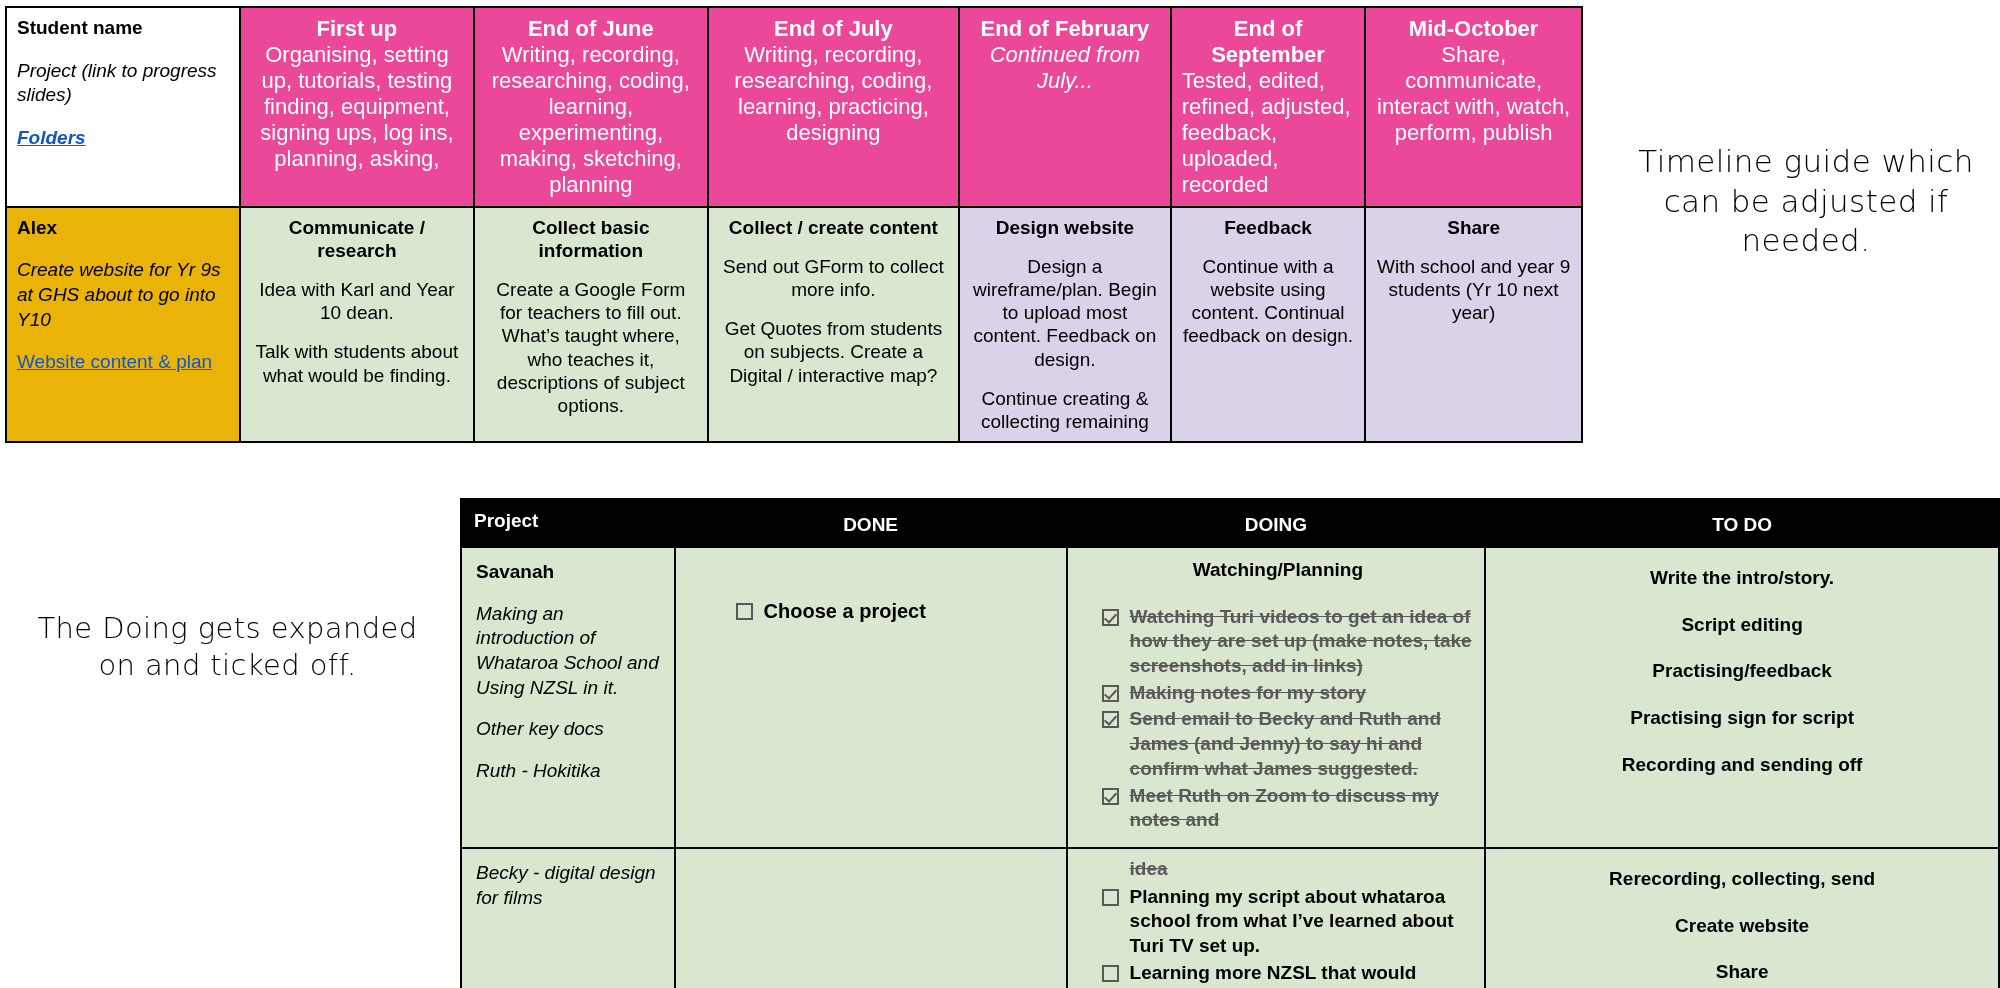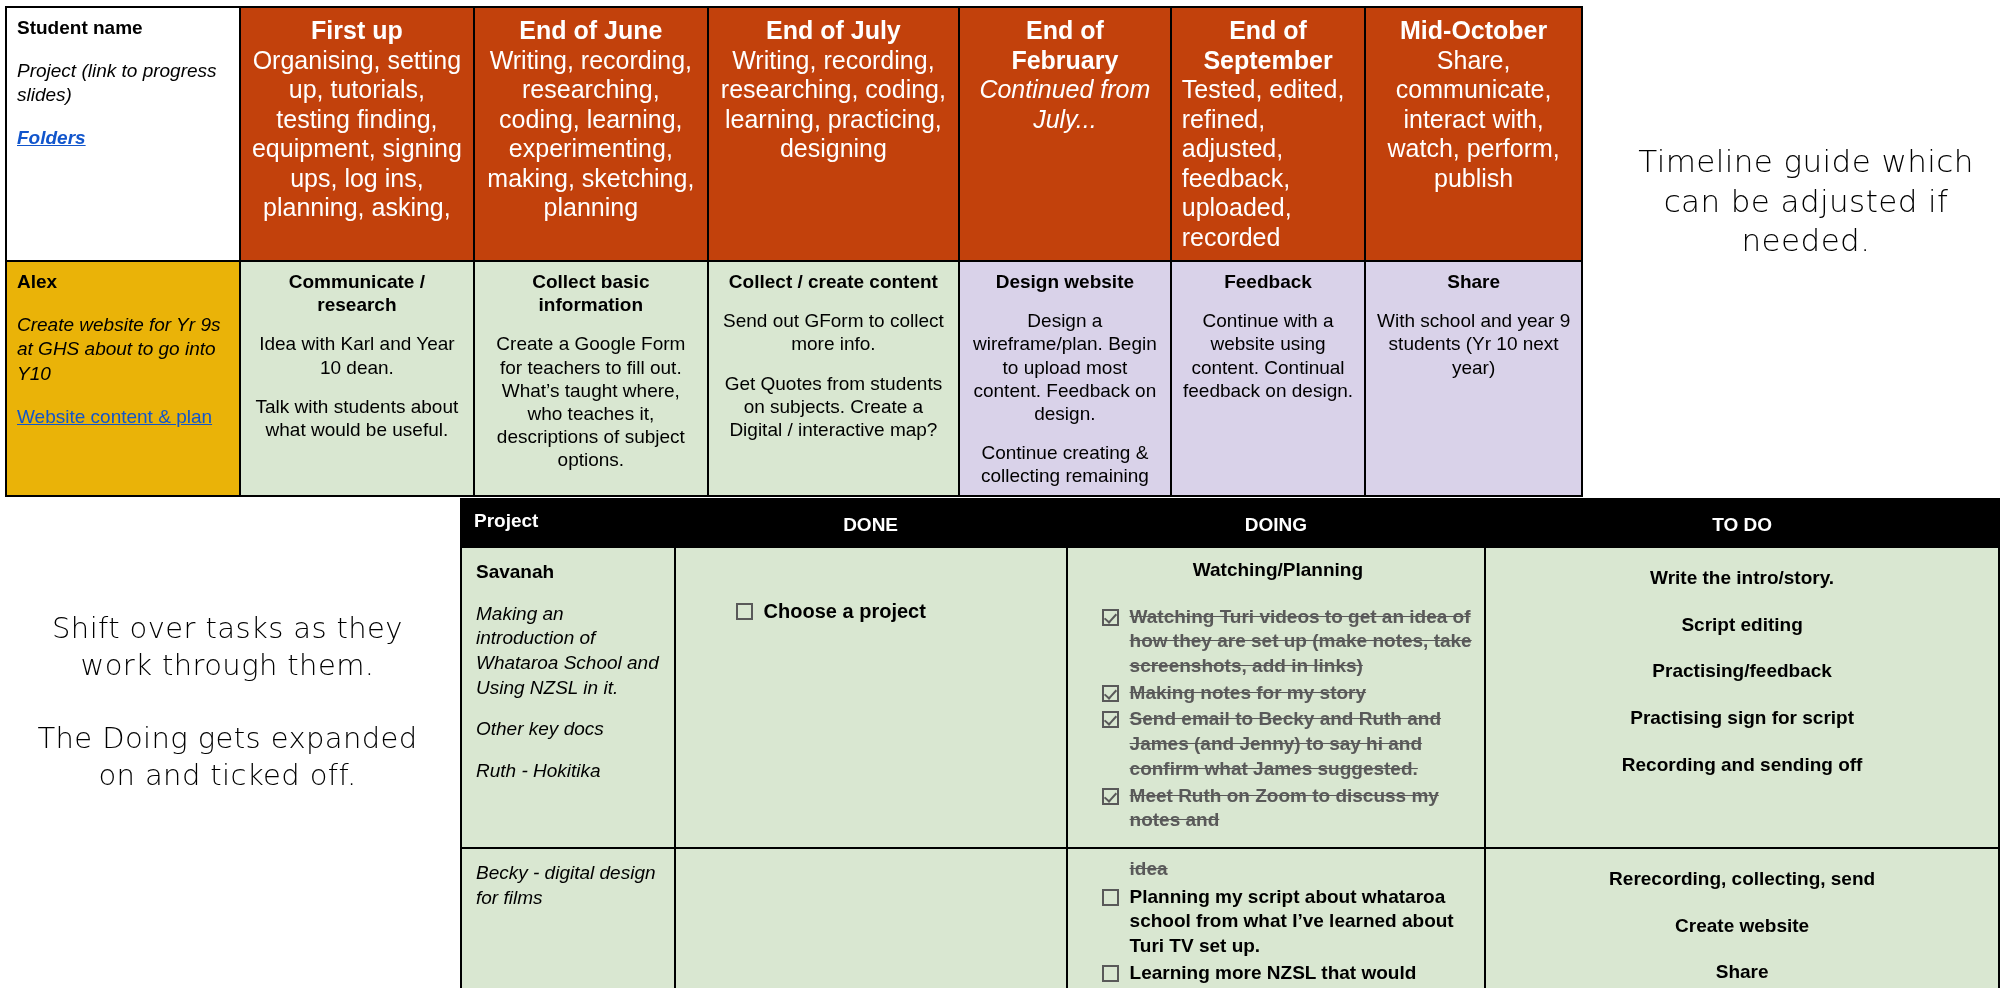--- a/index.html
+++ b/index.html
@@ -26,24 +26,24 @@
     border-collapse: collapse;
     table-layout: fixed;
     width: 1578px;
   }
   table.timeline td {
     border: 2px solid #000000;
     vertical-align: top;
     padding: 8px 10px;
   }
   .tl-head-cell {
-    background: #c2410c;
+    background: #ec4899;
     color: #ffffff;
     text-align: center;
-    font-size: 25px;
+    font-size: 22px;
     line-height: 1.18;
   }
   .tl-head-cell.left-al { text-align: left; }
   .tl-head-title {
     font-weight: bold;
     display: block;
   }
   .tl-head-sub {
     display: block;
     font-weight: normal;
@@ -310,21 +310,21 @@
       </tr>
       <tr>
         <td class="tl-name-cell">
           <span class="n-name">Alex</span>
           <span class="n-proj">Create website for Yr 9s at GHS about to go into Y10</span>
           <span class="n-link">Website content &amp; plan</span>
         </td>
         <td class="tl-body-cell green">
           <span class="b-title">Communicate / research</span>
           <span class="b-para">Idea with Karl and Year 10 dean.</span>
-          <span class="b-para">Talk with students about what would be useful.</span>
+          <span class="b-para">Talk with students about what would be finding.</span>
         </td>
         <td class="tl-body-cell green">
           <span class="b-title">Collect basic information</span>
           <span class="b-para">Create a Google Form for teachers to fill out. What’s taught where, who teaches it, descriptions of subject options.</span>
         </td>
         <td class="tl-body-cell green">
           <span class="b-title">Collect / create content</span>
           <span class="b-para">Send out GForm to collect more info.</span>
           <span class="b-para">Get Quotes from students on subjects. Create a Digital / interactive map?</span>
         </td>
@@ -342,21 +342,20 @@
           <span class="b-para">With school and year 9 students (Yr 10 next year)</span>
         </td>
       </tr>
     </tbody>
   </table>
 </div>
 
 <div class="note" id="note-timeline">Timeline guide which can be adjusted if needed.</div>
 
 <div class="note" id="note-shift">
-  <span class="np">Shift over tasks as they work through them.</span>
   <span class="np">The Doing gets expanded on and ticked off.</span>
 </div>
 
 <div class="kanban-wrap">
   <table class="kanban">
     <colgroup>
       <col style="width:200px">
       <col style="width:367px">
       <col style="width:392px">
       <col style="width:481px">

